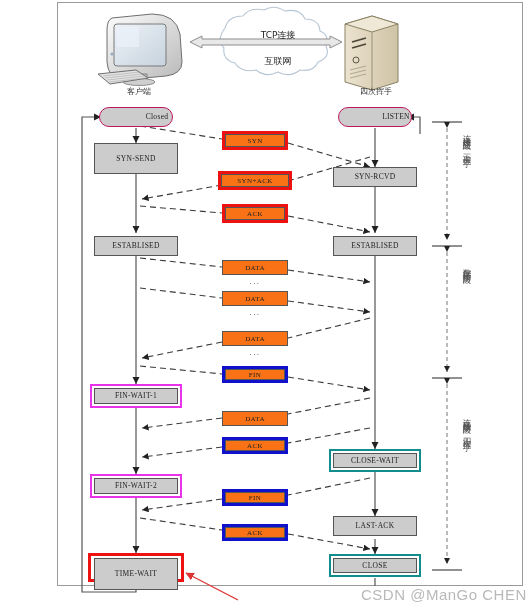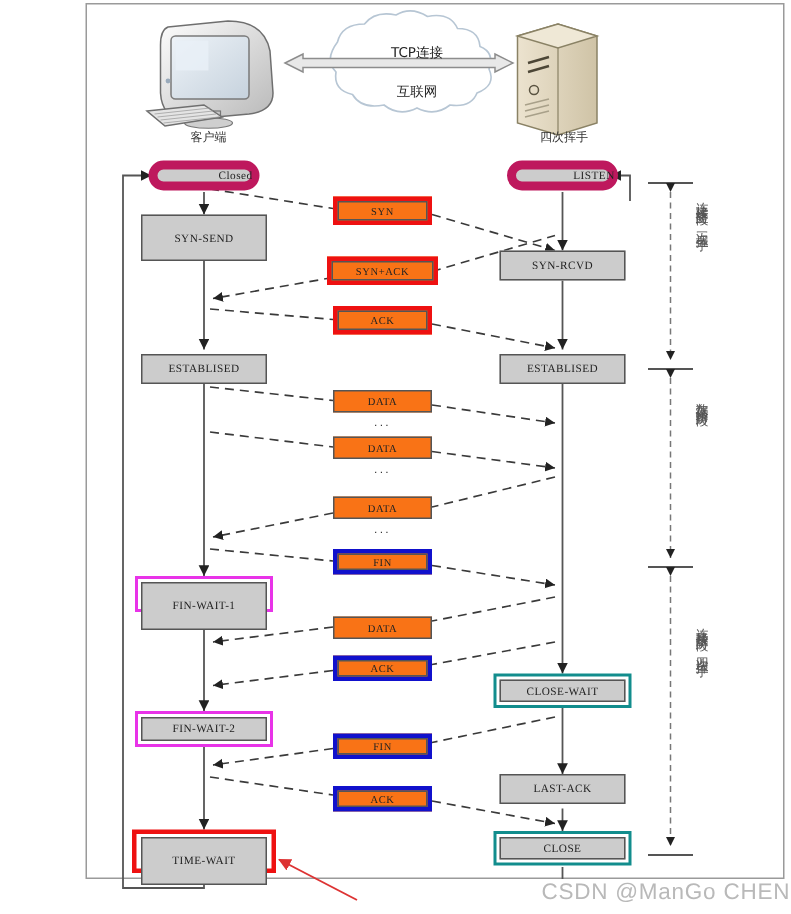--- a/index.html
+++ b/index.html
@@ -9,21 +9,21 @@
   .frame{position:absolute;left:57px;top:2px;width:466px;height:584px;border:1px solid #9a9a9a;box-sizing:border-box;}
 
   .svg-layer{position:absolute;left:0;top:0;width:527px;height:609px;}
 
   
   .node{position:absolute;box-sizing:border-box;background:#cccccc;
         display:flex;align-items:center;justify-content:center;
         font-family:"Liberation Serif",serif;color:#222;letter-spacing:.3px;
         text-align:center;line-height:1;white-space:nowrap;}
   .node.rect{border:1px solid #555;}
-  .node.round{border:6px solid #be185d;border-radius:14px;padding-left:42px;}
+  .node.round{border:1px solid #be185d;border-radius:14px;padding-left:42px;}
   .node.s11{font-size:7.5px;}
 
   
   .ring{position:absolute;box-sizing:border-box;background:transparent;}
   .ring.magenta{border:2px solid #e833e8;}
   .ring.teal{border:2px solid #128d8d;}
   .ring.redthick{border:3px solid #ee1111;}
 
   
   .msg{position:absolute;box-sizing:border-box;background:#f97316;
@@ -213,21 +213,21 @@
   <div class="cloudtxt" style="left:233px;top:29px;width:90px;">TCP连接</div>
   <div class="cloudtxt" style="left:233px;top:55px;width:90px;">互联网</div>
 
   <div class="node round s11" style="left:99px;top:107px;width:74px;height:20px;">Closed</div>
 
   <div class="node rect s11" style="left:94px;top:143px;width:84px;height:31px;">SYN-SEND</div>
 
   <div class="node rect s11" style="left:94px;top:236px;width:84px;height:20px;">ESTABLISED</div>
 
   <div class="ring magenta" style="left:90px;top:384px;width:92px;height:24px;"></div>
-  <div class="node rect s11" style="left:94px;top:388px;width:84px;height:32px;">FIN-WAIT-1</div>
+  <div class="node rect s11" style="left:94px;top:388px;width:84px;height:16px;">FIN-WAIT-1</div>
 
   <div class="ring magenta" style="left:90px;top:474px;width:92px;height:24px;"></div>
   <div class="node rect s11" style="left:94px;top:478px;width:84px;height:16px;">FIN-WAIT-2</div>
 
   <div class="ring redthick" style="left:88px;top:553px;width:96px;height:29px;"></div>
   <div class="node rect s11" style="left:94px;top:558px;width:84px;height:32px;">TIME-WAIT</div>
 
   <div class="node round s11" style="left:338px;top:107px;width:74px;height:20px;">LISTEN</div>
 
   <div class="node rect s11" style="left:333px;top:167px;width:84px;height:20px;">SYN-RCVD</div>

